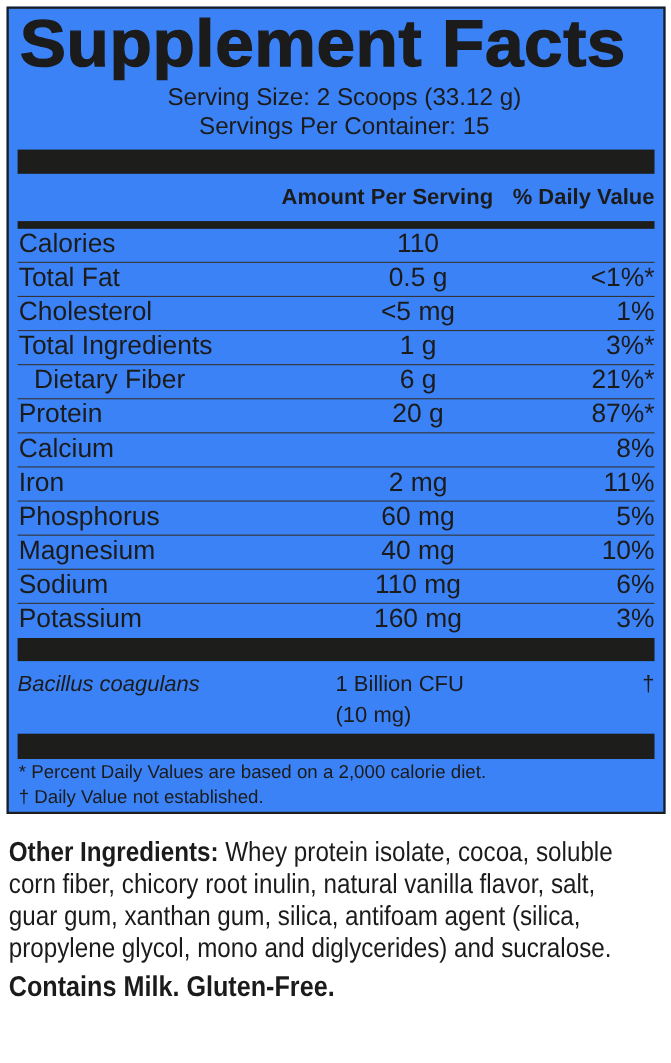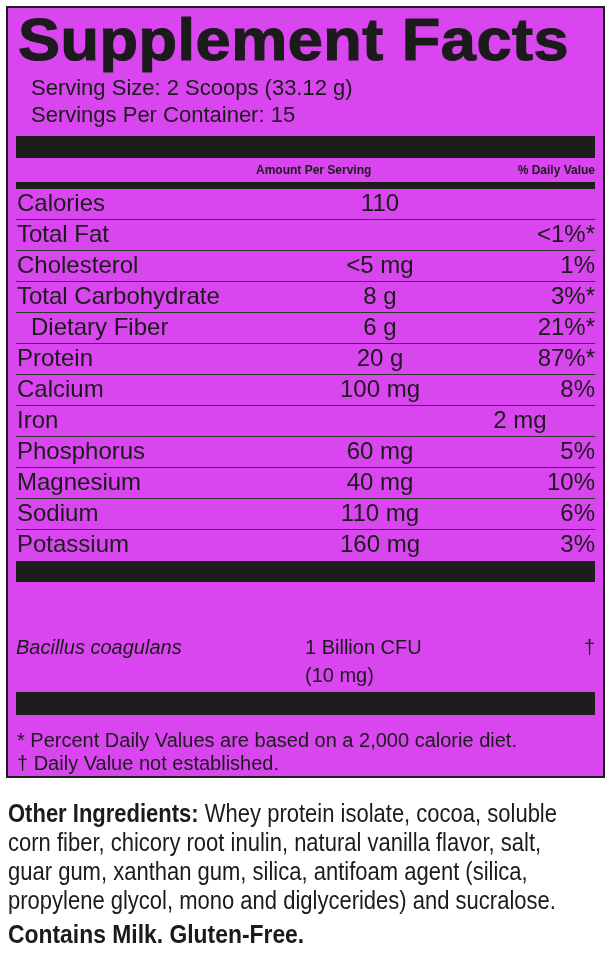--- a/index.html
+++ b/index.html
@@ -3,48 +3,48 @@
 <meta charset="utf-8">
 <style>
   * { margin:0; padding:0; box-sizing:border-box; }
   html,body { width:610px; background:#fff; font-family:"Liberation Sans","DejaVu Sans",sans-serif; color:#1b1b1b; }
   body { width:610px; height:966px; overflow:hidden; }
 
   .facts-box {
     margin:6px 5px 0 6px;
     border:2.5px solid #1d1d1b;
     padding:4px 8px 2px 8px;
-    background:#d946ef;
+    background:#3b82f6;
   }
 
   .title {
     font-size:60px;
     font-weight:bold;
     line-height:55px;
     letter-spacing:0.5px;
     margin-left:2px;
     -webkit-text-stroke:1.2px #1b1b1b;
     transform:scaleX(1.05);
     transform-origin:left center;
     white-space:nowrap;
   }
 
-  .serving { margin-top:7px; margin-left:15px; font-size:22px; line-height:27px; }
+  .serving { margin-top:7px; margin-left:15px; font-size:22px; line-height:27px;text-align:center; }
 
   .bar { background:#1d1d1b; }
   .bar-thick  { height:22px; margin-top:8px; }
   .bar-medium { height:7px; }
   .bar-mid2   { height:21px; }
   .bar-bottom { height:23px; }
 
   .head-row {
-    height:24px;
+    height:43px;
     display:flex;
     align-items:center;
-    font-size:12px;
+    font-size:20px;
     font-weight:bold;
   }
   .head-spacer { width:240px; }
   .head-fill { flex:1; }
 
   .row {
     height:31px;
     display:flex;
     align-items:flex-start;
     font-size:24px;
@@ -55,27 +55,26 @@
   .row.indent .cell-name { padding-left:15px; }
   .cell-amount { width:150px; text-align:center; }
   .cell-dv { width:140px; text-align:right; }
 
   .probiotic-row {
     display:flex;
     padding-top:7px;
     padding-bottom:3px;
     font-size:20px;
     line-height:28px;
-    margin-top:44px;
   }
   .probiotic-name { flex:1; font-style:italic; }
   .probiotic-amount { width:150px; text-align:left; }
   .probiotic-dv { width:140px; text-align:right; }
 
-  .footnotes { margin-top:14px; font-size:20px; line-height:22.5px; padding-left:1px; }
+  .footnotes { margin-top:1px; font-size:17px; line-height:22.5px; padding-left:1px; }
 
   .ingredients {
     margin:21px 0 0 8px;
     font-size:25px;
     line-height:29px;
     transform:scaleX(0.88);
     transform-origin:left top;
   }
   .ingredients .line { white-space:nowrap; }
   .ing-label { font-weight:bold; }
@@ -106,56 +105,57 @@
 
   <div>
   <div class="row">
     <span class="cell-name">Calories</span>
     <span class="cell-amount">110</span>
     <span class="cell-dv"></span>
   </div>
 
   <div class="row">
     <span class="cell-name">Total Fat</span>
+    <span class="cell-amount">0.5 g</span>
     <span class="cell-dv">&lt;1%*</span>
   </div>
 
   <div class="row">
     <span class="cell-name">Cholesterol</span>
     <span class="cell-amount">&lt;5 mg</span>
     <span class="cell-dv">1%</span>
   </div>
 
   <div class="row">
-    <span class="cell-name">Total Carbohydrate</span>
-    <span class="cell-amount">8 g</span>
+    <span class="cell-name">Total Ingredients</span>
+    <span class="cell-amount">1 g</span>
     <span class="cell-dv">3%*</span>
   </div>
 
   <div class="row indent">
     <span class="cell-name">Dietary Fiber</span>
     <span class="cell-amount">6 g</span>
     <span class="cell-dv">21%*</span>
   </div>
 
   <div class="row">
     <span class="cell-name">Protein</span>
     <span class="cell-amount">20 g</span>
     <span class="cell-dv">87%*</span>
   </div>
 
   <div class="row">
     <span class="cell-name">Calcium</span>
-    <span class="cell-amount">100 mg</span>
     <span class="cell-dv">8%</span>
   </div>
 
   <div class="row">
     <span class="cell-name">Iron</span>
     <span class="cell-amount">2 mg</span>
+    <span class="cell-dv">11%</span>
   </div>
 
   <div class="row">
     <span class="cell-name">Phosphorus</span>
     <span class="cell-amount">60 mg</span>
     <span class="cell-dv">5%</span>
   </div>
 
   <div class="row">
     <span class="cell-name">Magnesium</span>

